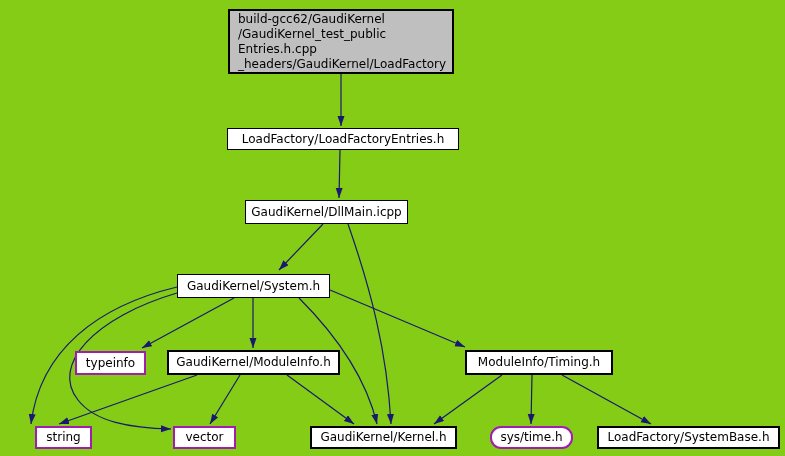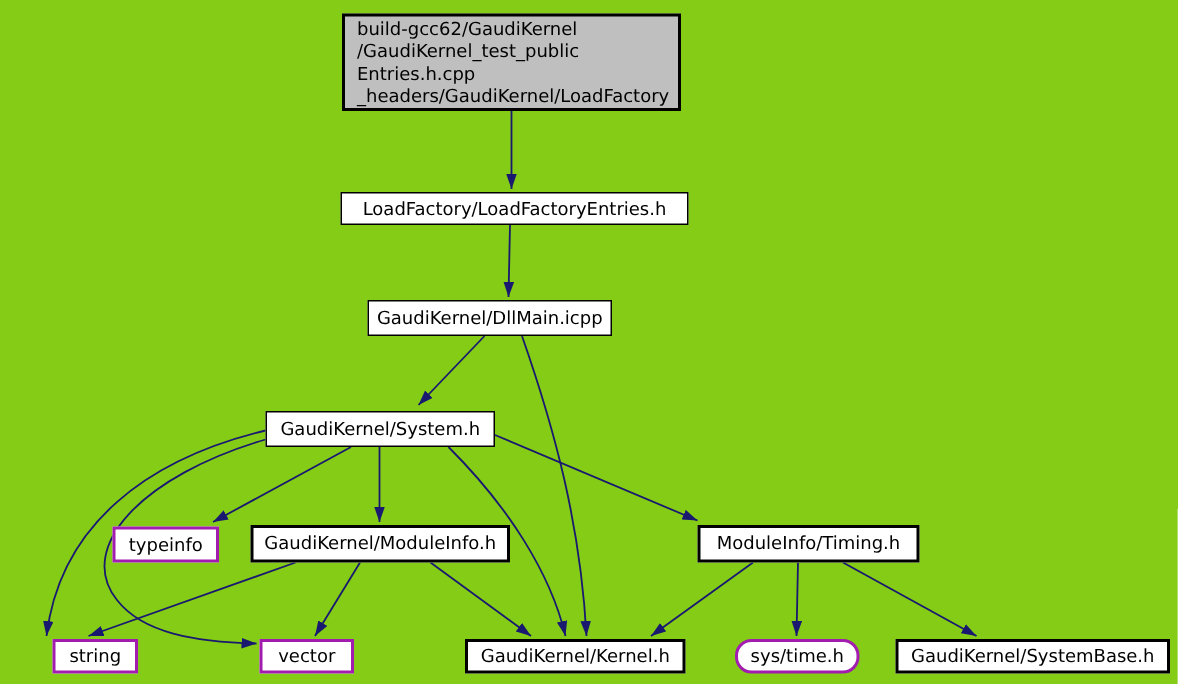--- a/index.html
+++ b/index.html
@@ -90,16 +90,16 @@
       <div class="node system" style="left: 173px; top: 426px; width: 63px; height: 23px;">
         <span>vector</span>
       </div>
       <div class="node bold" style="left: 310px; top: 426px; width: 147px; height: 23px;">
         <span>GaudiKernel/Kernel.h</span>
       </div>
       <div class="node system" style="left: 490px; top: 426px; width: 83px; height: 23px; border-radius: 11px;">
         <span>sys/time.h</span>
       </div>
       <div class="node bold" style="left: 597px; top: 426px; width: 183px; height: 23px;">
-        <span>GaudiKernel/SystemBase.h</span>
+        <span>LoadFactory/SystemBase.h</span>
       </div>
     </div>
 </div>
 
 </body></html>

